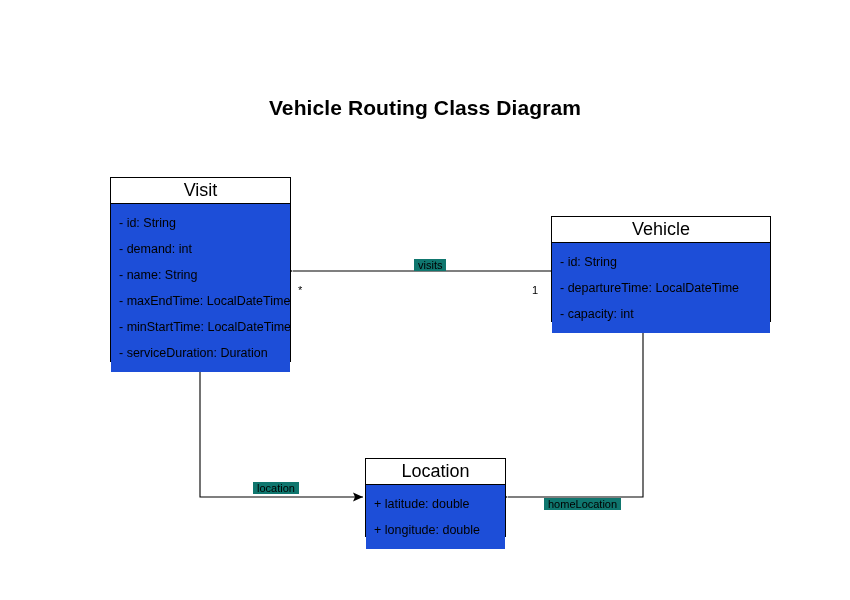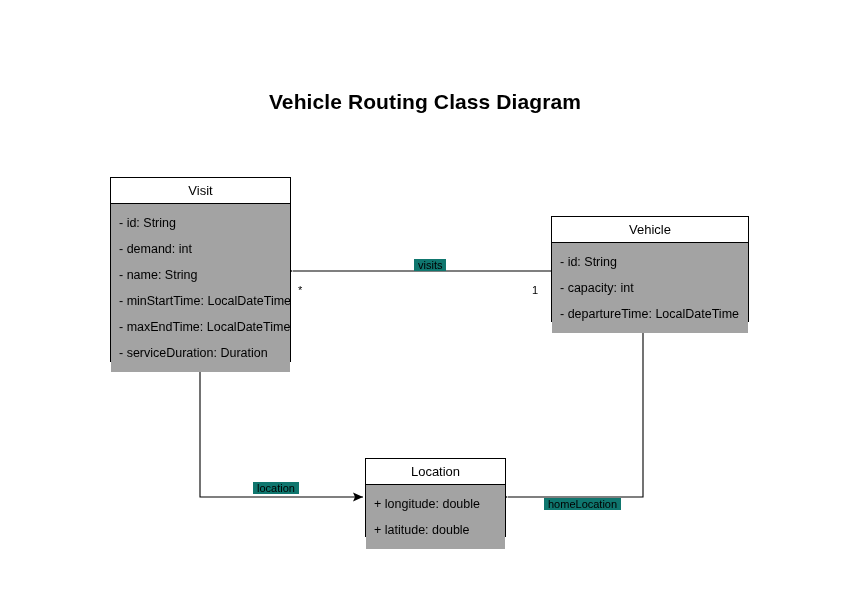--- a/index.html
+++ b/index.html
@@ -17,21 +17,21 @@
     position: relative;
     width: 850px;
     height: 600px;
     background: #ffffff;
   }
 
   
   .diagram-title {
     position: absolute;
     left: 0;
-    top: 90px;
+    top: 96px;
     width: 850px;
     text-align: center;
     font-size: 21px;
     font-weight: bold;
     color: #000000;
     letter-spacing: 0.1px;
   }
 
   
   .uml-class {
@@ -39,42 +39,42 @@
     box-sizing: border-box;
     border: 1px solid #000000;
     background: #ffffff;
     z-index: 5;
   }
   .uml-class-name {
     box-sizing: border-box;
     height: 26px;
     line-height: 25px;
     text-align: center;
-    font-size: 13px;
+    font-size: 18px;
     color: #000000;
     border-bottom: 1px solid #000000;
     background: #ffffff;
   }
   .uml-attributes {
     box-sizing: border-box;
     padding: 6px 0 6px 0;
-    background: #a3a3a3;
+    background: #1d4ed8;
   }
   .uml-attr {
     font-size: 12.5px;
     color: #000000;
     padding: 0 8px;
     height: 26px;
     line-height: 26px;
     white-space: nowrap;
   }
 
   
   #class-visit    { left: 110px; top: 177px; width: 181px; height: 185px; }
-  #class-vehicle  { left: 551px; top: 216px; width: 198px; height: 106px; }
+  #class-vehicle  { left: 551px; top: 216px; width: 220px; height: 106px; }
   #class-location { left: 365px; top: 458px; width: 141px; height: 79px; }
 
   
   #connectors {
     position: absolute;
     left: 0;
     top: 0;
     width: 850px;
     height: 600px;
     z-index: 2;
@@ -144,36 +144,36 @@
   <div class="edge-label" id="label-location">location</div>
 
   <div class="edge-label" id="label-homelocation">homeLocation</div>
 
   <div class="uml-class" id="class-visit">
     <div class="uml-class-name">Visit</div>
     <div class="uml-attributes">
       <div class="uml-attr">- id: String</div>
       <div class="uml-attr">- demand: int</div>
       <div class="uml-attr">- name: String</div>
+      <div class="uml-attr">- maxEndTime: LocalDateTime</div>
       <div class="uml-attr">- minStartTime: LocalDateTime</div>
-      <div class="uml-attr">- maxEndTime: LocalDateTime</div>
       <div class="uml-attr">- serviceDuration: Duration</div>
     </div>
   </div>
 
   <div class="uml-class" id="class-vehicle">
     <div class="uml-class-name">Vehicle</div>
     <div class="uml-attributes">
       <div class="uml-attr">- id: String</div>
+      <div class="uml-attr">- departureTime: LocalDateTime</div>
       <div class="uml-attr">- capacity: int</div>
-      <div class="uml-attr">- departureTime: LocalDateTime</div>
     </div>
   </div>
 
   <div class="uml-class" id="class-location">
     <div class="uml-class-name">Location</div>
     <div class="uml-attributes">
+      <div class="uml-attr">+ latitude: double</div>
       <div class="uml-attr">+ longitude: double</div>
-      <div class="uml-attr">+ latitude: double</div>
     </div>
   </div>
 
 </div>
 
 </body></html>

